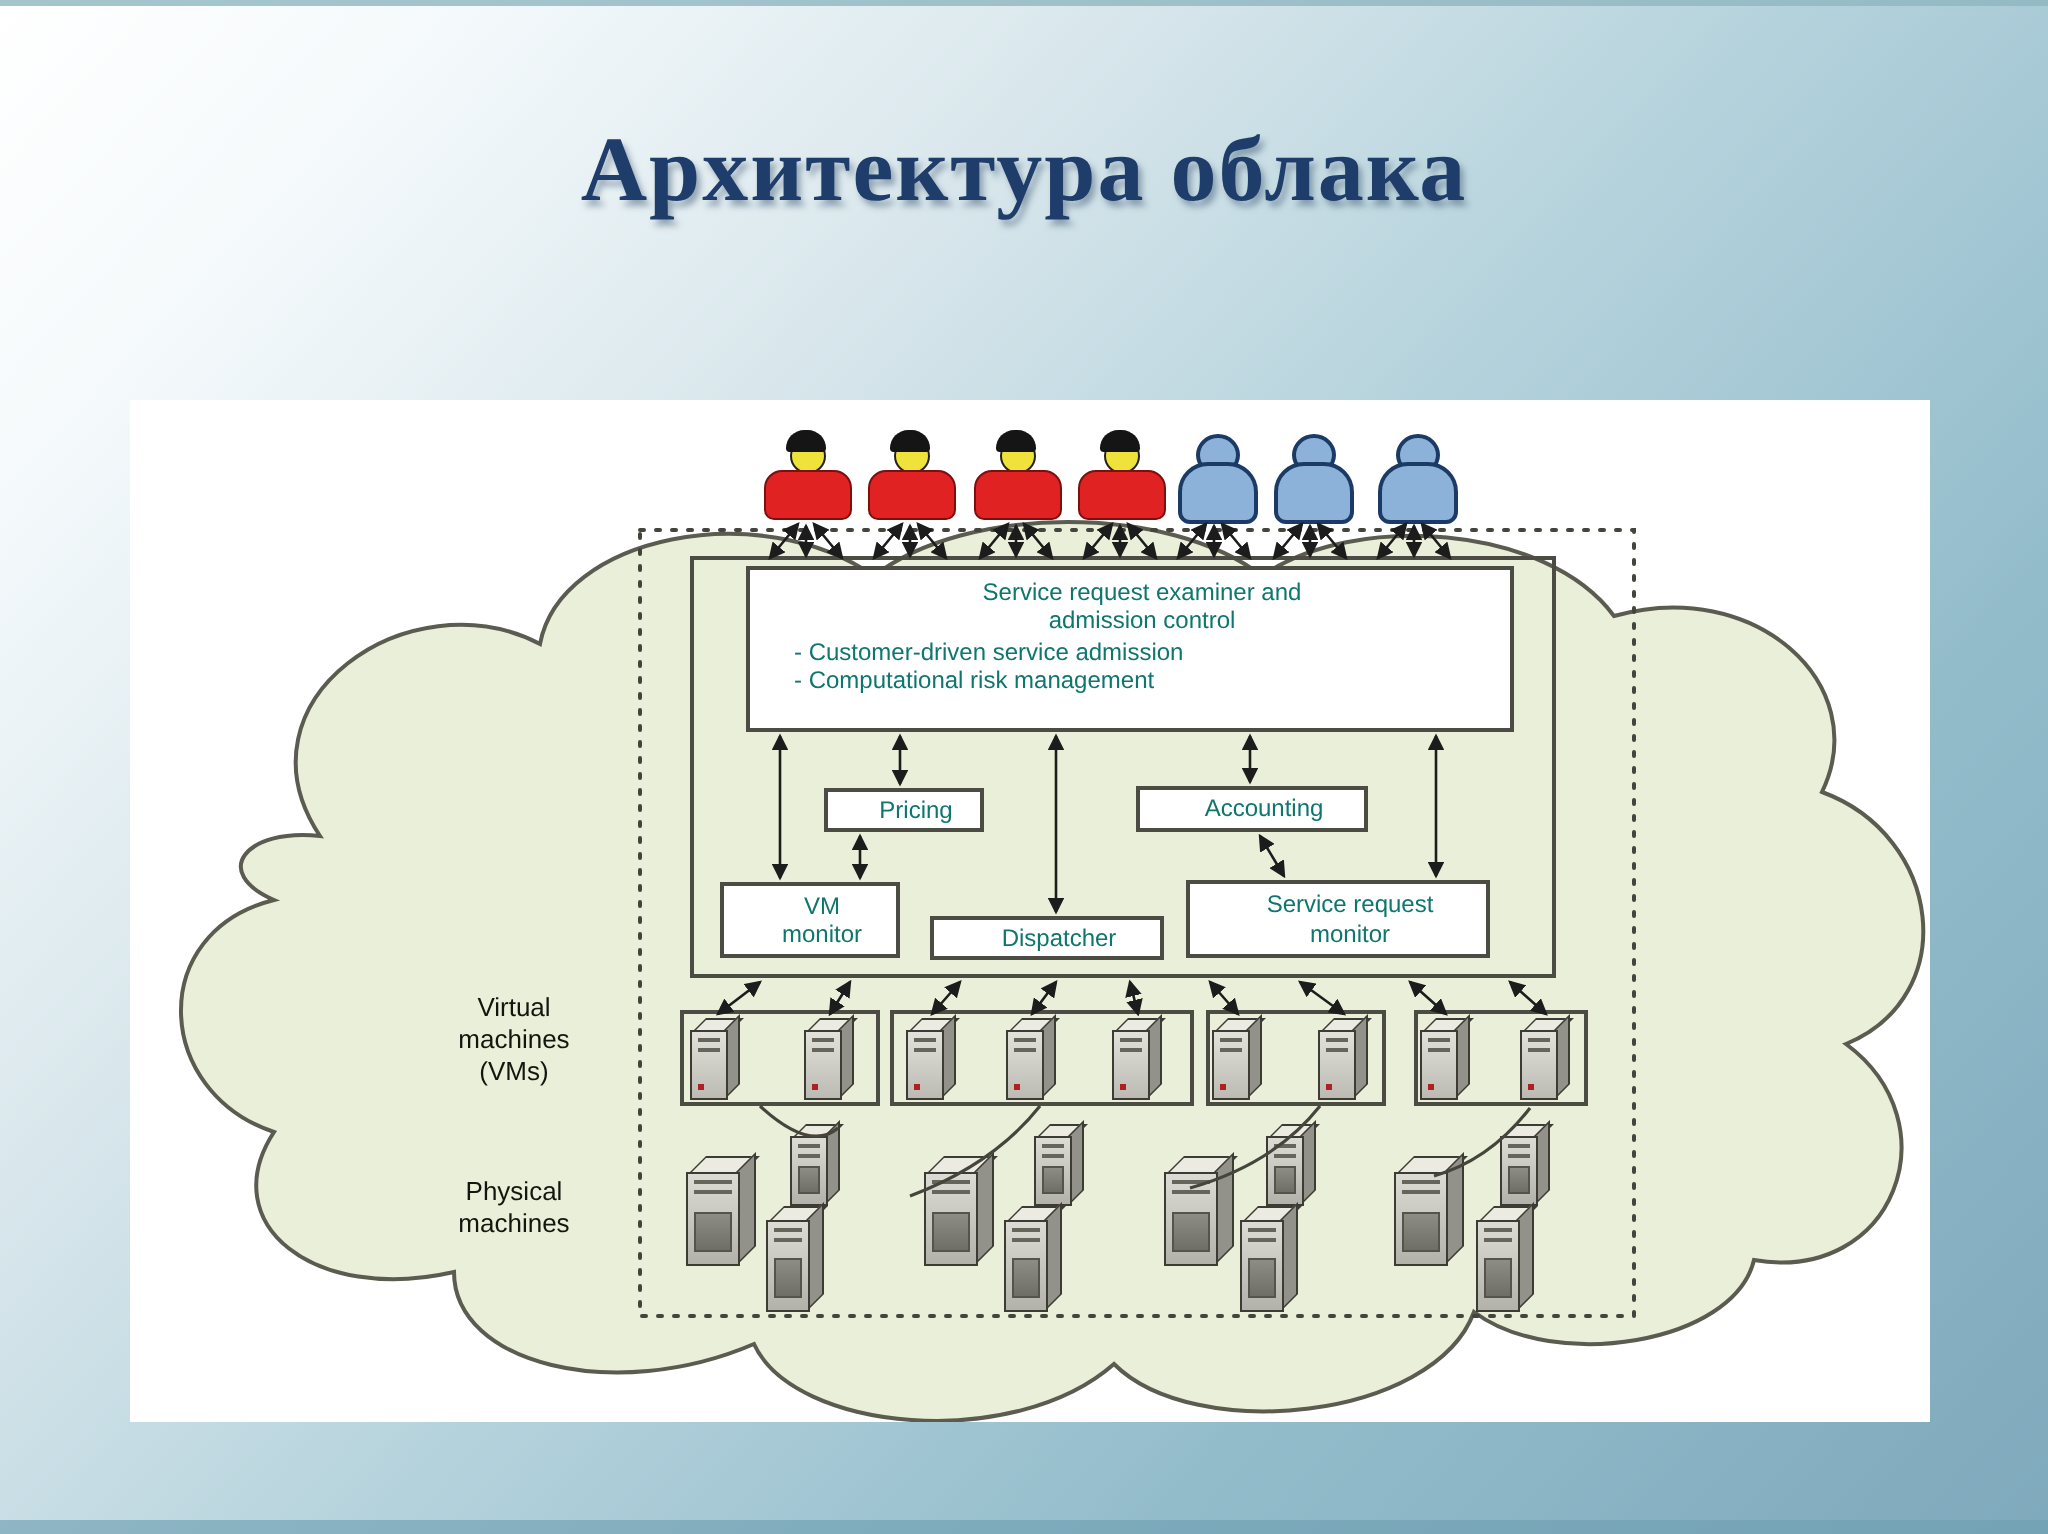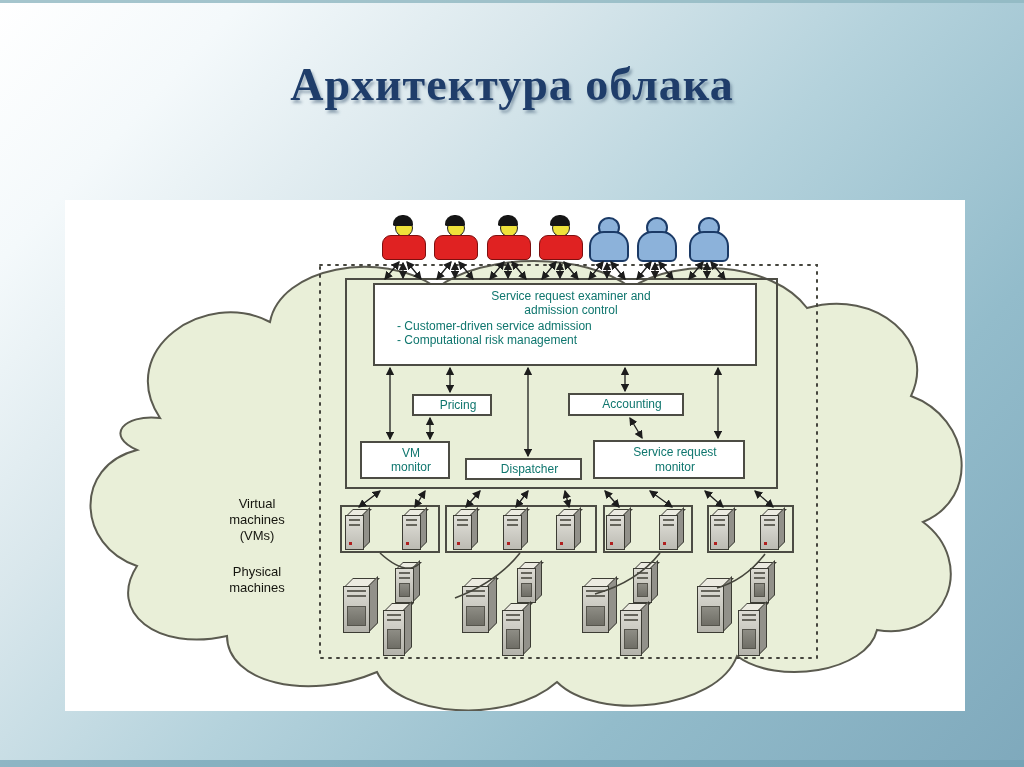--- a/index.html
+++ b/index.html
@@ -76,21 +76,21 @@
            C 242 502, 162 482, 162 436 C 92 452, 42 412, 72 366
            C 12 346, 8 266, 72 250 C 40 236, 58 214, 95 218 Z" fill="#e9efd8" stroke="#5b5b50" stroke-width="2"></path>
       <rect x="255" y="65" width="497" height="393" fill="none" stroke="#44443c" stroke-width="2" stroke-dasharray="2 6" stroke-linecap="round"></rect>
     </svg>
 
     <div class="side-label" style="left:112px; top:296px;">
       <div>Virtual</div>
       <div>machines</div>
       <div>(VMs)</div>
     </div>
-    <div class="side-label" style="left:112px; top:364px;">
+    <div class="side-label" style="left:112px; top:388px;">
       <div>Physical</div>
       <div>machines</div>
     </div>
 
     <div class="person p-red" style="left:316px; top:15px;">
         <div class="hair"></div>
         <div class="face"></div>
         <div class="torso"></div>
       </div>
     <div class="person p-red" style="left:368px; top:15px;">

